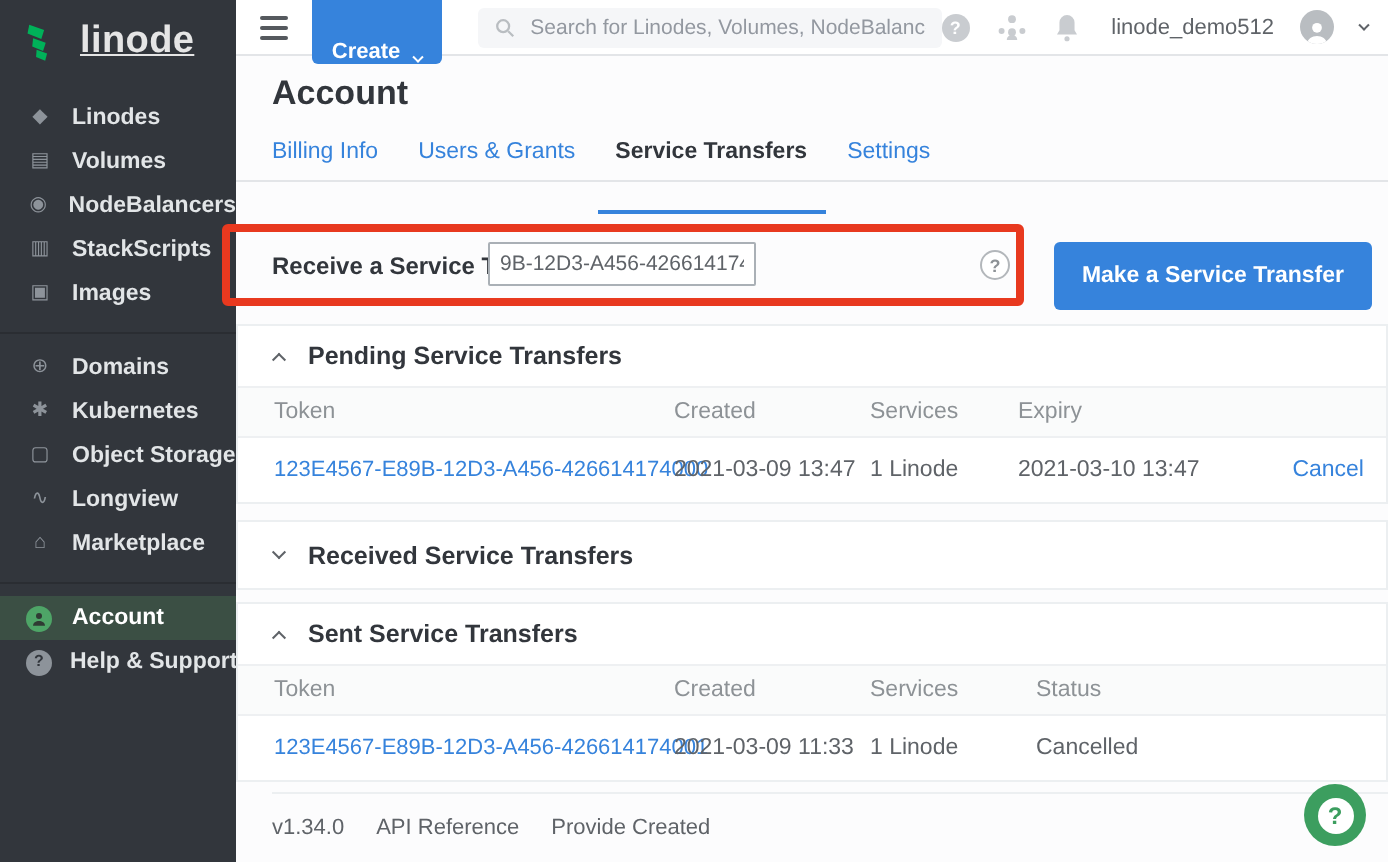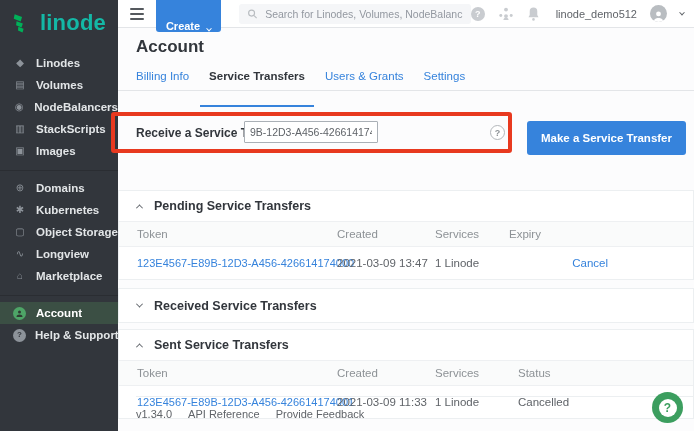--- a/index.html
+++ b/index.html
@@ -2,21 +2,21 @@
 <html><head>
 <meta charset="utf-8">
 <style>
   * { box-sizing: border-box; margin: 0; padding: 0; }
   body { background: #fff; font-family: "Liberation Sans", sans-serif; }
   .screen { position: relative; width: 694px; height: 431px; overflow: hidden; background: #fcfcfd; }
 
   
   .sidebar { position: absolute; left: 0; top: 0; width: 118px; height: 431px; background: #32363c; z-index: 5; }
   .logo { display: flex; align-items: center; gap: 7px; padding: 10px 0 0 12px; }
-  .logo-text { color: #14b8a6; font-size: 22px; font-weight: 700; letter-spacing: .2px; }
+  .logo-text { color: #e5e5e5; font-size: 19px; font-weight: 700; letter-spacing: .2px; text-decoration: underline; }
   .nav { margin-top: 16px; }
   .nav-item { display: flex; align-items: center; height: 22px; padding-left: 13px; gap: 9px; cursor: pointer; }
   .nav-item .si { width: 14px; text-align: center; font-size: 10px; color: #8d939a; line-height: 1; }
   .nav-item .nl { color: #e2e5e7; font-size: 11.5px; font-weight: 700; white-space: nowrap; }
   .nav-divider { height: 1px; background: #2a2d32; margin: 8px 0 6px 0; }
   .nav-item.active { background: #3b4f44; }
   .nav-item.active .nl { color: #fff; }
   .icon-circle { width: 13px; height: 13px; border-radius: 50%; display: flex; align-items: center; justify-content: center; flex: none; }
   .acct-circle { background: #4ea567; }
   .help-circle { background: #8d939a; color: #32363c; font-size: 8px; font-weight: 700; }
@@ -51,21 +51,21 @@
   .receive-label { position: absolute; left: 18px; top: 98px; font-size: 12px; font-weight: 700; color: #32363c; }
   .token-input { position: absolute; left: 126px; top: 93px; width: 134px; height: 22px; border: 1px solid #aab0b6; border-radius: 1px; font-size: 10.5px; color: #5f6368; padding: 0 5px; outline: none; font-family: "Liberation Sans", sans-serif; background: #fff; }
   .review-btn { position: absolute; left: 271px; top: 93px; width: 97px; height: 23px; background: #3683dc; color: #fff; border: none; border-radius: 3px; font-size: 11.5px; font-weight: 700; cursor: pointer; }
   .help-q { position: absolute; left: 372px; top: 97px; width: 15px; height: 15px; border: 1.5px solid #b3b7bb; border-radius: 50%; color: #8d9296; font-size: 9px; font-weight: 700; display: flex; align-items: center; justify-content: center; cursor: pointer; background: #fff; }
   .make-btn { position: absolute; right: 8px; top: 93px; height: 34px; padding: 0 14px; background: #3683dc; color: #fff; border: none; border-radius: 3px; font-size: 11.5px; font-weight: 700; cursor: pointer; }
 
   
   .annotation-box { position: absolute; left: 111px; top: 112px; width: 401px; height: 41px; border: 4px solid #e8391f; border-radius: 3px; z-index: 99; pointer-events: none; }
 
   
-  .cards { position: absolute; left: 0; top: 134px; width: 576px; margin-top: 28px; }
+  .cards { position: absolute; left: 0; top: 134px; width: 576px; }
   .card { background: #fff; border: 1px solid #eceff1; }
   .gap8 { height: 8px; } .gap6 { height: 6px; }
   .card-head { display: flex; align-items: center; height: 30px; padding-left: 18px; gap: 12px; cursor: pointer; }
   .card-head.tall { height: 33px; }
   .card-title { font-size: 12.5px; font-weight: 700; color: #32363c; }
   .thead { display: grid; align-items: center; height: 26px; background: #fafbfb; border-top: 1px solid #eef0f2; border-bottom: 1px solid #eef0f2; font-size: 11.5px; color: #8d9296; }
   .trow { display: grid; align-items: center; height: 32px; font-size: 11.5px; color: #5f6368; background: #fff; }
   .grid5 { grid-template-columns: 200px 98px 74px 1fr 74px; padding-left: 18px; }
   .grid4 { grid-template-columns: 200px 98px 83px 1fr; padding-left: 18px; }
   .tlink { color: #3683dc; font-size: 11px; cursor: pointer; text-decoration: none; white-space: nowrap; }
@@ -197,22 +197,22 @@
       </span>
       <span class="chev down sm"></span>
     </div>
   </div>
 
   <div class="content">
     <div class="page-title">Account</div>
 
     <div class="tabs">
       <span class="tab">Billing Info</span>
+      <span class="tab">Users &amp; Grants</span>
       <span class="tab active">Service Transfers</span>
-      <span class="tab">Users &amp; Grants</span>
       <span class="tab">Settings</span>
     </div>
     <div class="tabs-divider"></div>
 
     <span class="receive-label">Receive a Service Transfer</span>
     <input class="token-input" type="text" value="9B-12D3-A456-426614174000" style="">
     <span class="help-q">?</span>
     <button class="make-btn">Make a Service Transfer</button>
 
     <div class="cards">
@@ -226,20 +226,21 @@
           <span>Token</span>
           <span>Created</span>
           <span>Services</span>
           <span>Expiry</span>
           <span></span>
         </div>
         <div class="trow grid5">
           <a class="tlink">123E4567-E89B-12D3-A456-426614174000</a>
           <span>2021-03-09 13:47</span>
           <span>1 Linode</span>
+          <span>2021-03-10 13:47</span>
           <a class="tlink cancel">Cancel</a>
         </div>
       </div>
 
       <div class="gap8"></div>
 
       <div class="card">
         <div class="card-head tall">
           <span class="chev down"></span>
           <span class="card-title">Received Service Transfers</span>
@@ -264,21 +265,21 @@
           <span>2021-03-09 11:33</span>
           <span>1 Linode</span>
           <span>Cancelled</span>
         </div>
       </div>
     </div>
 
     <div class="footer">
       <span>v1.34.0</span>
       <span class="flink">API Reference</span>
-      <span class="flink">Provide Feedback</span>
+      <span class="flink">Provide Created</span>
     </div>
   </div>
 
   <div class="annotation-box"></div>
 
   <button class="fab">
     <span class="fab-bubble">?</span>
   </button>
 
 </div>

